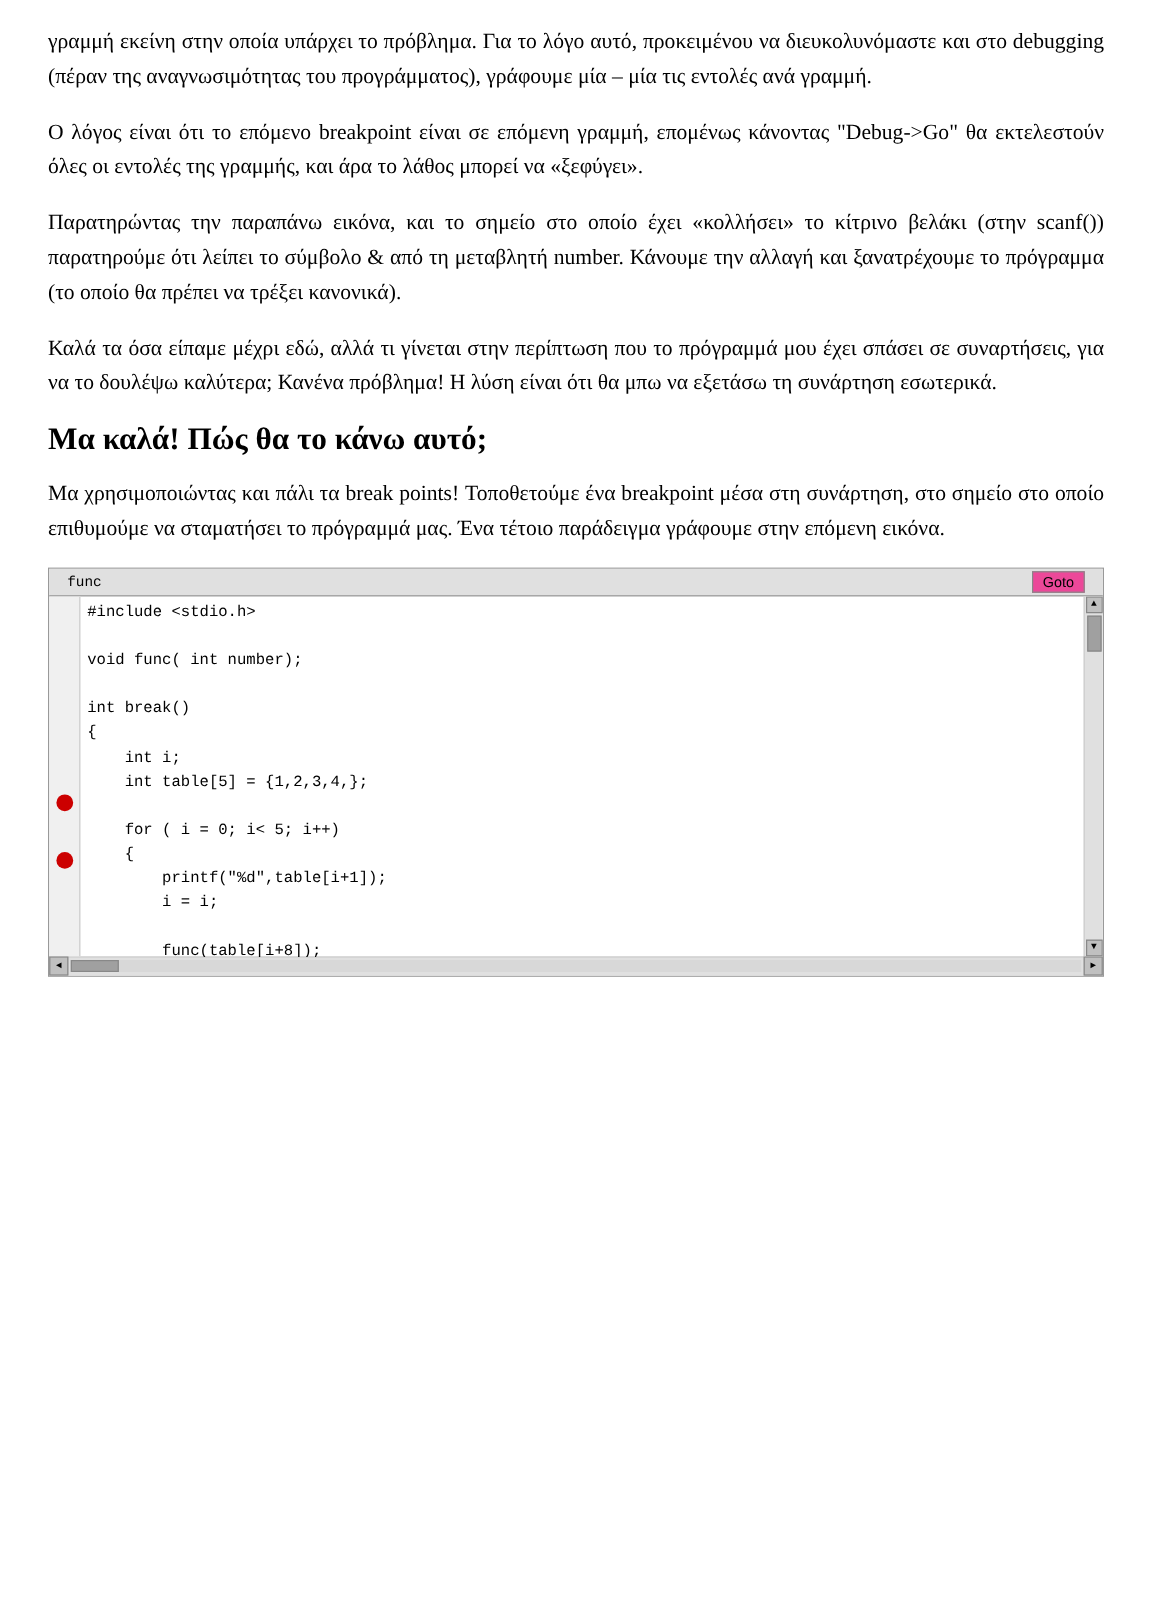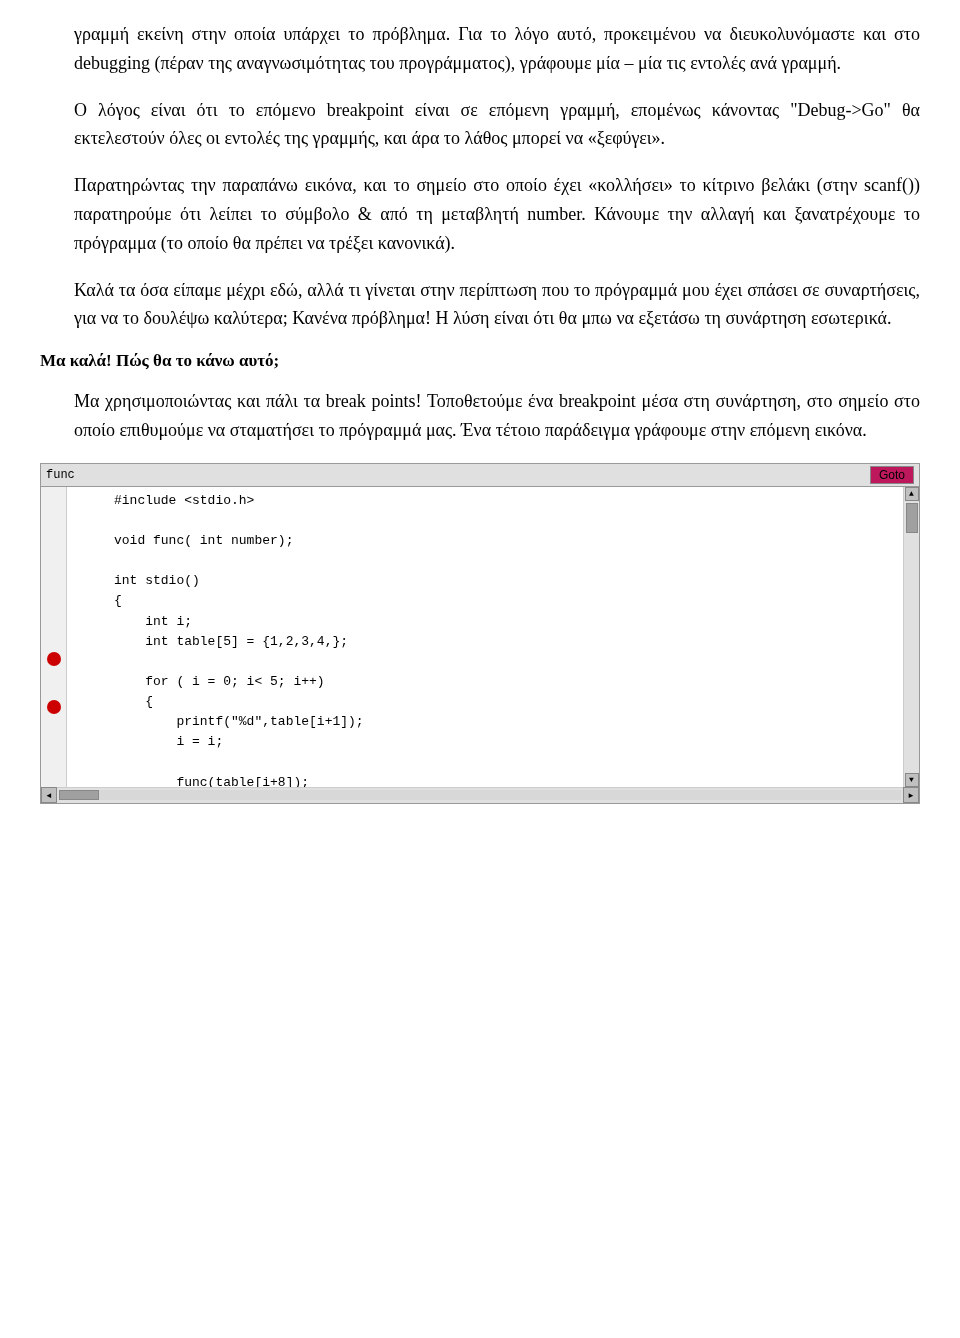--- a/index.html
+++ b/index.html
@@ -15,71 +15,69 @@
       color: #000000;
       width: 960px;
       min-height: 1338px;
       padding: 20px 40px 20px 40px;
     }
 
     .text-block {
       line-height: 1.6;
       text-align: justify;
       margin-bottom: 18px;
-      margin-left: 34px;
     }
 
     .section-heading {
       font-weight: bold;
-      font-size: 17px;
+      font-size: 26px;
       margin-bottom: 16px;
       margin-top: 10px;
       text-align: justify;
     }
 
     
     .code-container {
       border: 1px solid #999;
       margin-top: 10px;
       background: #ffffff;
       font-family: 'Courier New', Courier, monospace;
       font-size: 13px;
     }
 
     .code-toolbar {
       display: flex;
       justify-content: space-between;
       align-items: center;
       background: #e0e0e0;
       border-bottom: 1px solid #999;
-      padding: 2px 5px;
+      padding: 2px 15px;
     }
 
     .code-toolbar-left {
       font-family: 'Courier New', Courier, monospace;
       font-size: 12px;
       color: #000;
     }
 
     .code-toolbar-right {
       font-family: Arial, sans-serif;
       font-size: 12px;
-      background: #be185d;
+      background: #ec4899;
       border: 1px solid #888;
       padding: 1px 8px;
       cursor: pointer;
     }
 
     .code-body {
       display: flex;
       position: relative;
       min-height: 280px;
       max-height: 300px;
       overflow: hidden;
-      gap: 41px;
     }
 
     .code-gutter {
       width: 26px;
       background: #f0f0f0;
       border-right: 1px solid #ccc;
       padding-top: 4px;
       display: flex;
       flex-direction: column;
       align-items: center;
@@ -288,21 +286,21 @@
         </div>
         <div class="gutter-line">
           <div class="no-breakpoint"></div>
         </div>
       </div>
 
     <div class="code-lines" id="code-lines"><span>#include &lt;stdio.h&gt;
 </span><span>
 </span><span>void func( int number);
 </span><span>
-</span><span>int stdio()
+</span><span>int break()
 </span><span>{
 </span><span>    int i;
 </span><span>    int table[5] = {1,2,3,4,};
 </span><span>
 </span><span>    for ( i = 0; i&lt; 5; i++)
 </span><span>    {
 </span><span>        printf("%d",table[i+1]);
 </span><span>        i = i;
 </span><span>
 </span><span>        func(table[i+8]);

